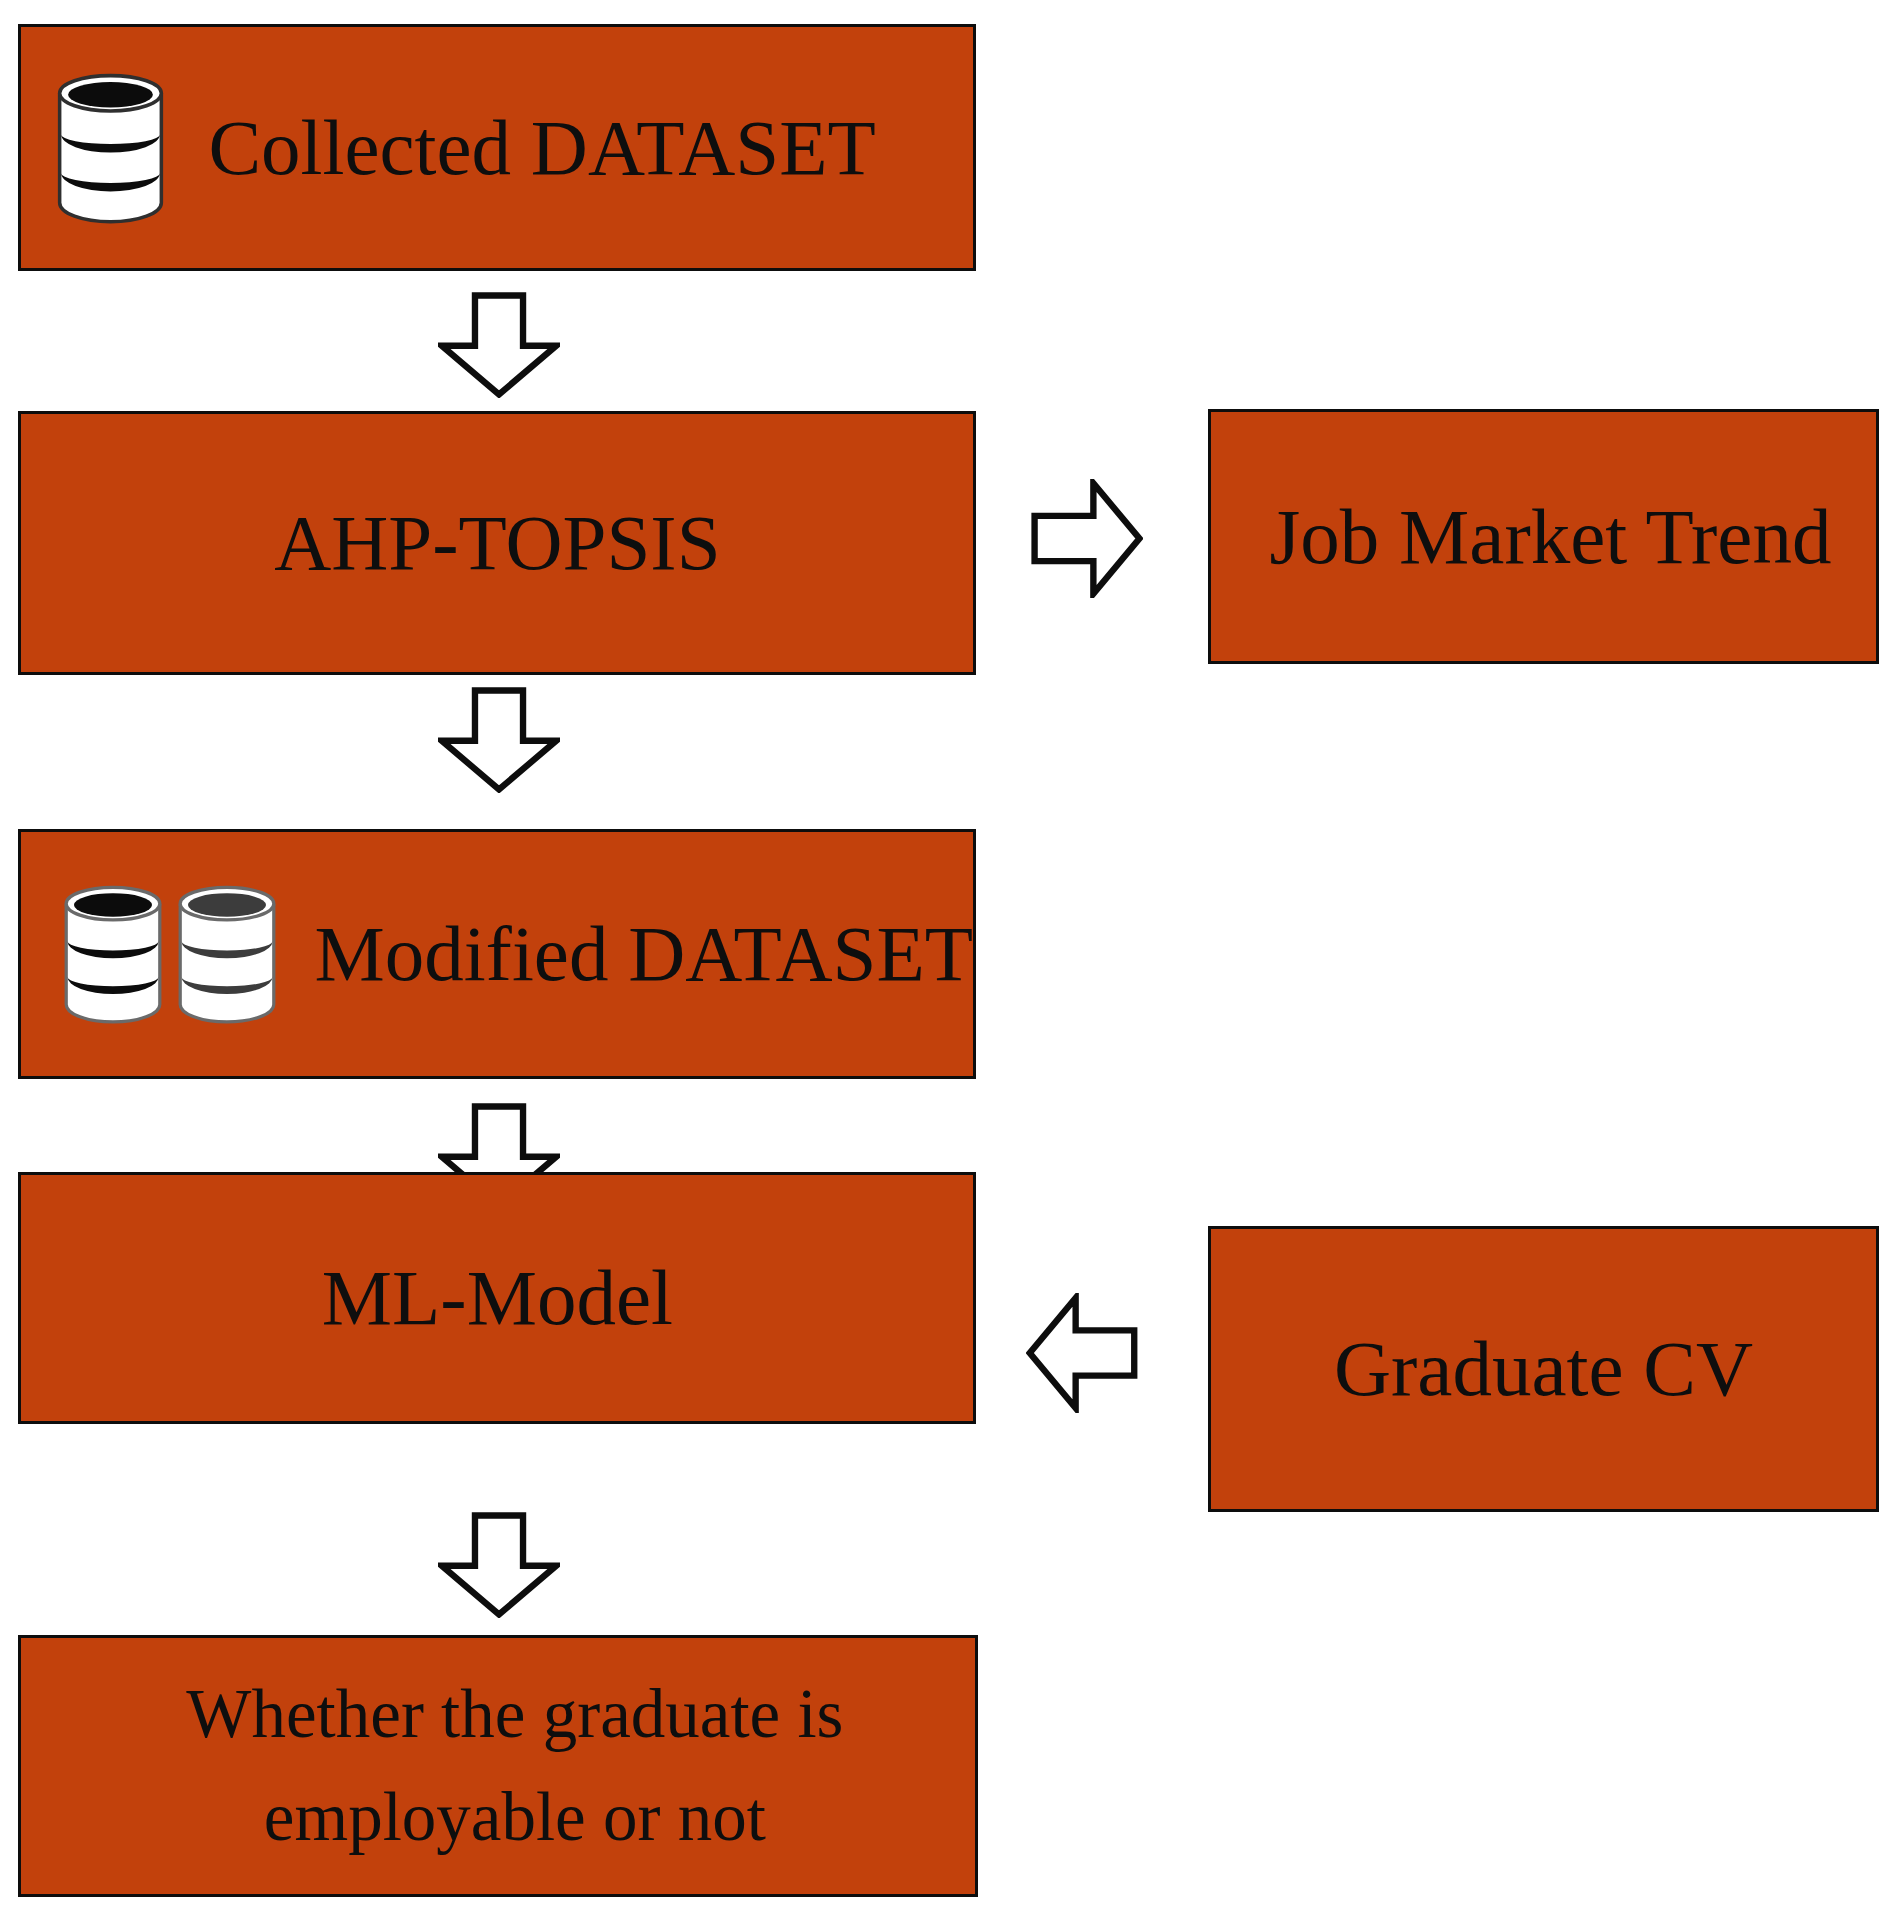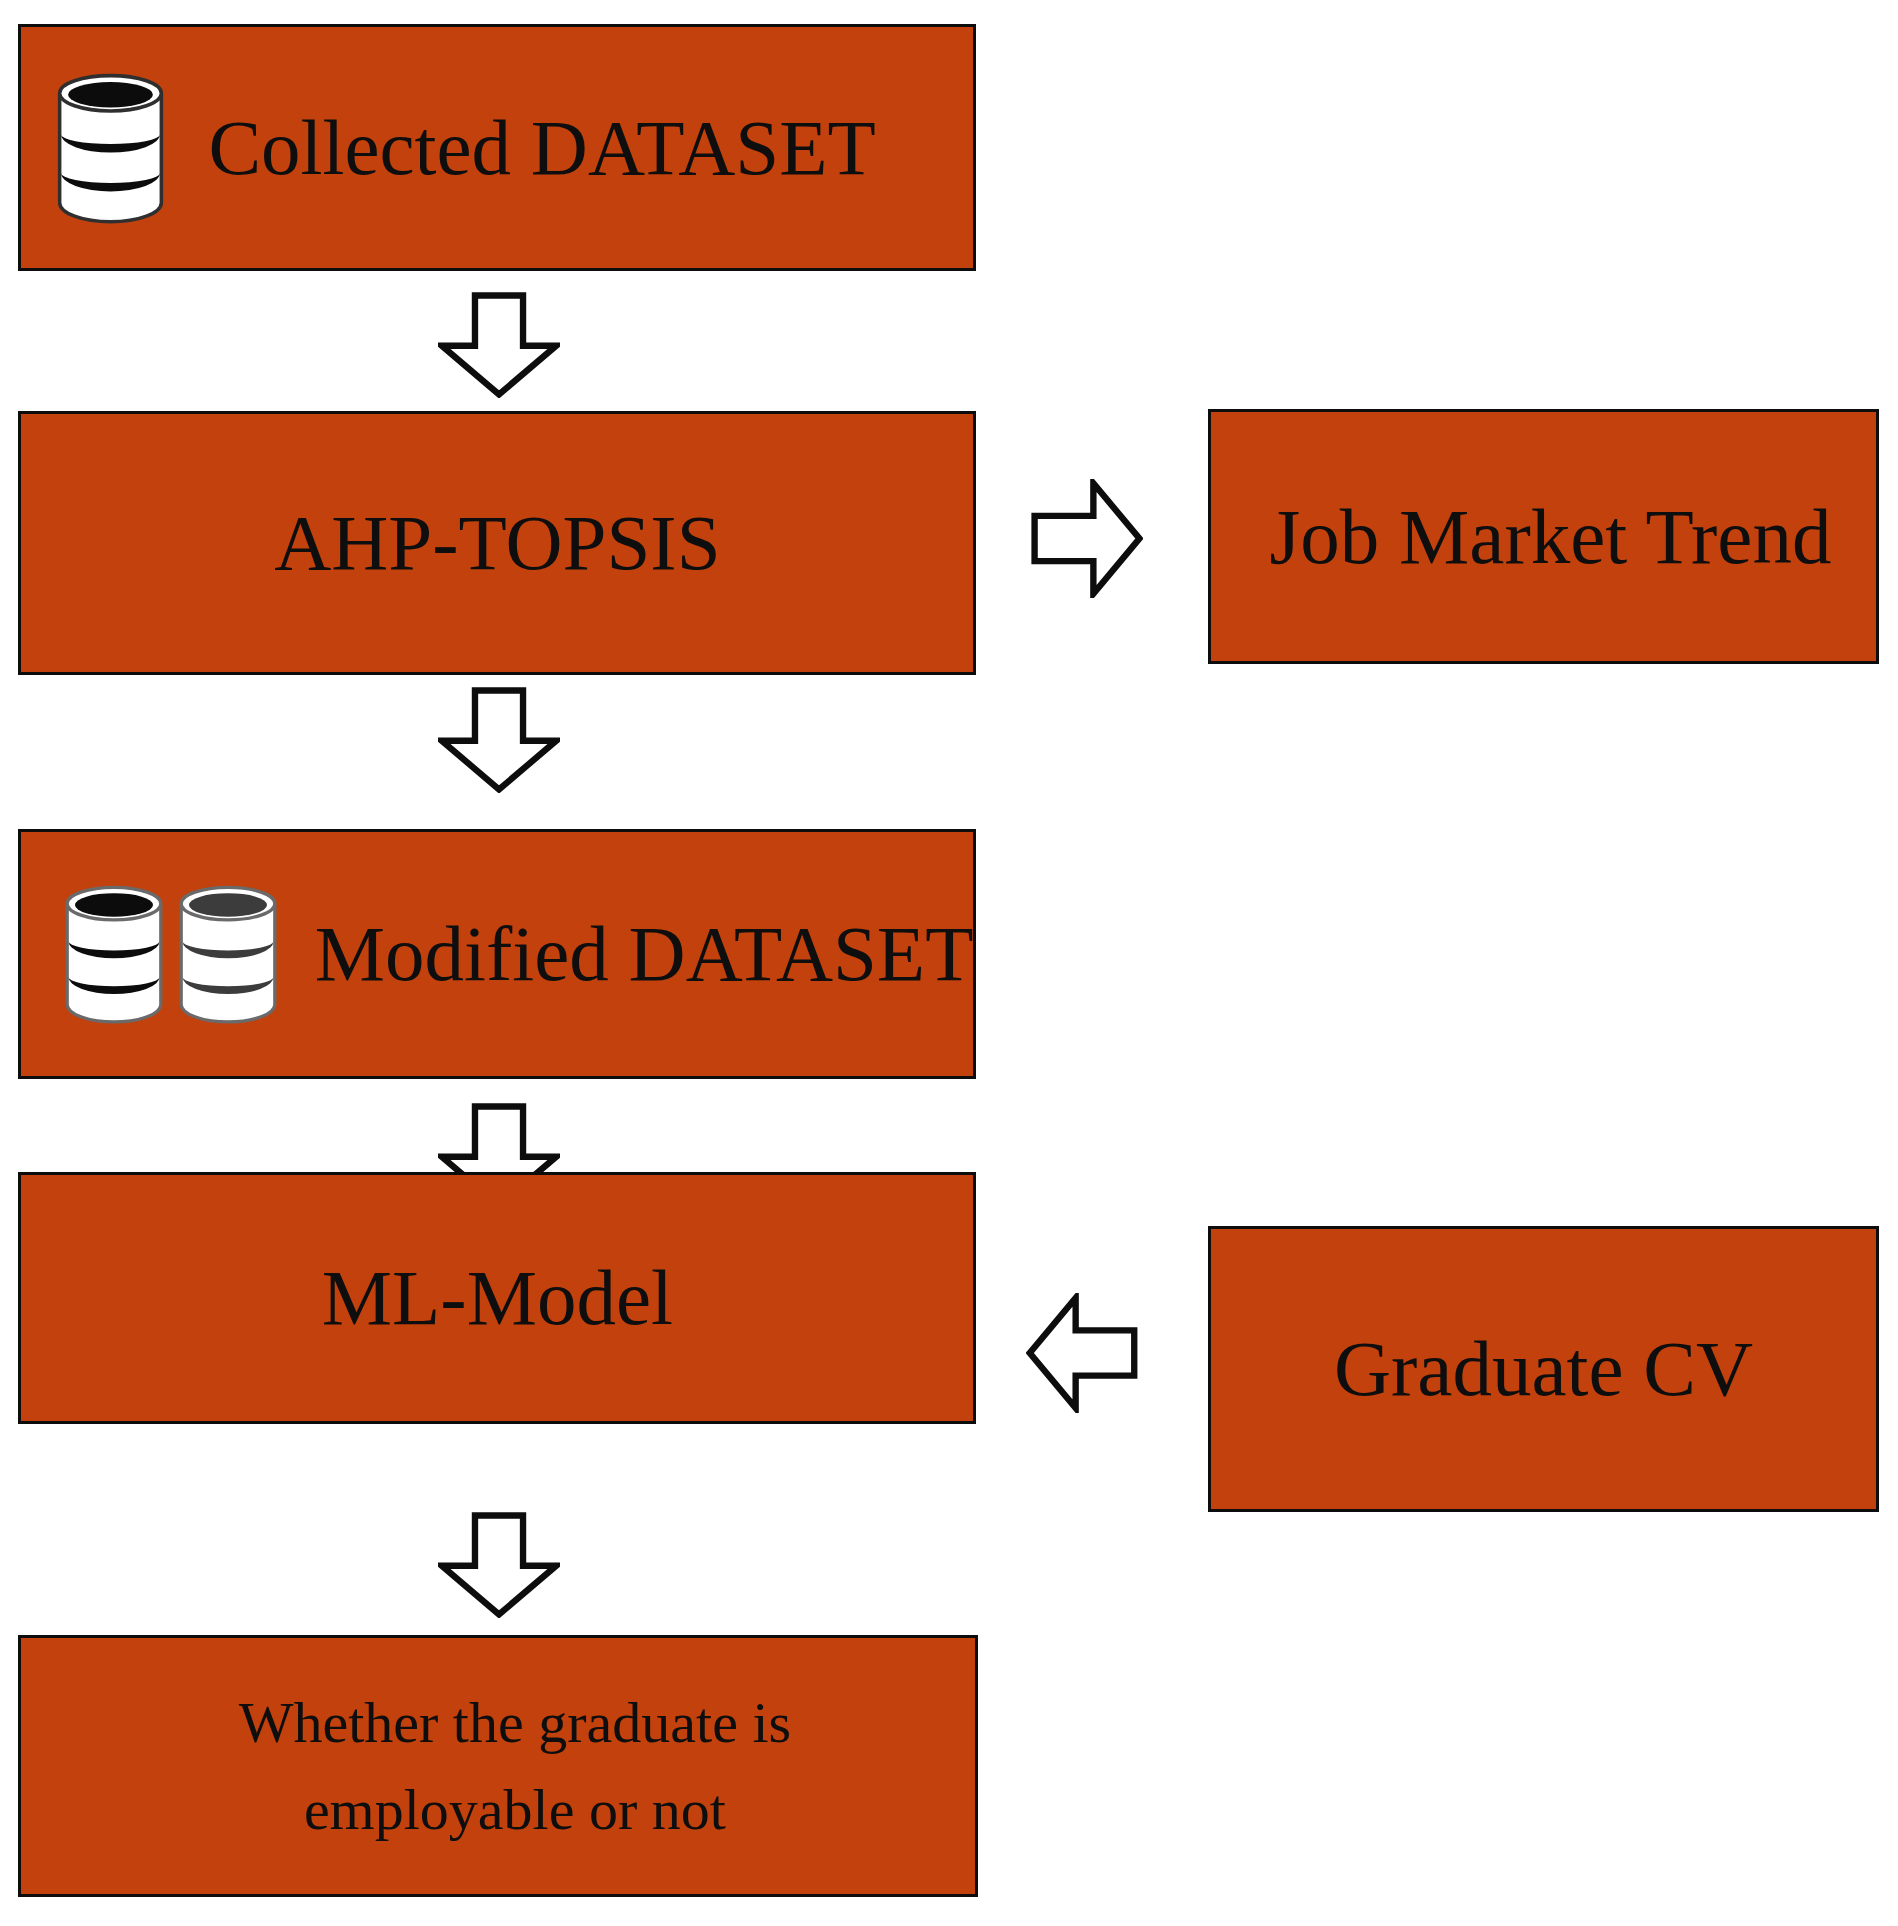--- a/index.html
+++ b/index.html
@@ -18,30 +18,30 @@
     border: 3.5px solid #0d0d0d;
     box-sizing: border-box;
     display: flex;
     align-items: center;
     justify-content: center;
   }
   .node--left-col { left: 18.4px; width: 958px; }
   .node--collected  { top: 24px;   height: 247px; justify-content: flex-start; padding-left: 33px; gap: 41px; }
   .node--ahp        { top: 411px;  height: 264px; }
   .node--jobmarket  { left: 1208px; top: 409px;  width: 671px; height: 255px; padding-left: 14px; }
-  .node--modified   { top: 829px; height: 250px; justify-content: flex-end; padding-left: 40px; gap: 35px; }
+  .node--modified   { top: 829px; height: 250px; justify-content: flex-start; padding-left: 40px; gap: 35px; }
   .node--mlmodel    { top: 1172px; height: 252px; }
   .node--graduatecv { left: 1208px; top: 1226px; width: 671px; height: 286px; }
   .node--result     { top: 1635px; height: 262px; width: 960px; flex-direction: column; line-height: 1.5; }
   .node-label {
     font-size: 79px;
     white-space: nowrap;
     text-align: center;
   }
-  .result-line { display: block; font-size: 58px; white-space: nowrap; text-align: right; margin-left: 33px; }
+  .result-line { display: block; font-size: 69px; white-space: nowrap; text-align: right; margin-left: 33px; }
   .db-icons { display: flex; gap: 10px; align-items: center; flex: 0 0 auto; }
   .db-icon { display: block; }
   .db-single   { --band: #0c0c0c; --line: #2f2f2f; }
   .db-dark     { --band: #0c0c0c; --line: #6a6a6a; }
   .db-gray     { --band: #3c3c3c; --line: #6a6a6a; }
   .arrow { position: absolute; }
   .arrow svg { display: block; width: 100%; height: 100%; }
   .arrow-down-1 { left: 438px; top: 292px;  width: 122px; height: 106px; }
   .arrow-down-2 { left: 438px; top: 687px;  width: 122px; height: 106px; }
   .arrow-down-3 { left: 438px; top: 1103px; width: 122px; height: 106px; }

